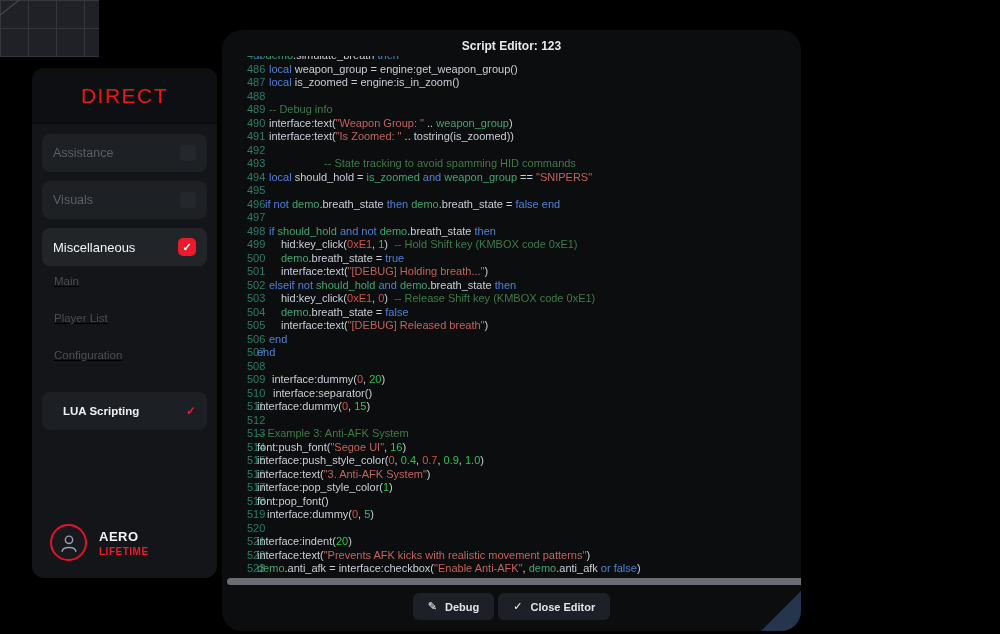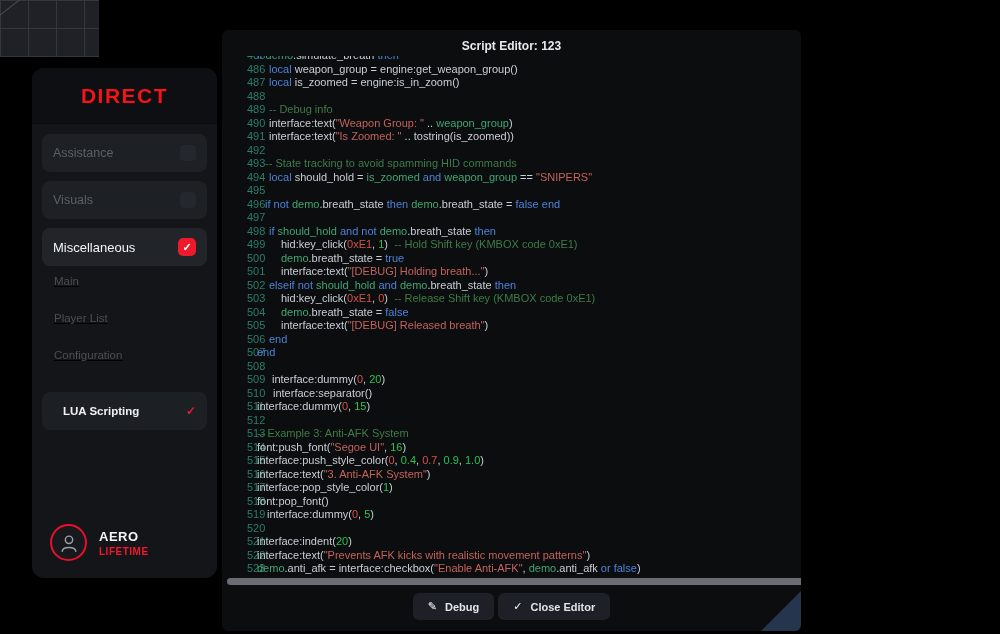--- a/index.html
+++ b/index.html
@@ -28,21 +28,21 @@
   
   .sidebar {
     position:absolute; left:32px; top:68px; width:185px; height:510px;
     background:#141519; border-radius:12px; overflow:hidden;
   }
   .sb-header {
     height:56px; background:#0e0f12; display:flex; align-items:center; justify-content:center;
     border-bottom:1px solid #0a0b0d;
   }
   .brand {
-    color:#f31414; font-size:21px; font-weight:700; letter-spacing:1.5px;
+    color:#f31414; font-size:21px; font-weight:400; letter-spacing:1.5px;
   }
   .sb-body { padding:10px; }
   .sb-row {
     height:38px; background:#1d2025; border-radius:8px; margin-bottom:9px;
     display:flex; align-items:center; justify-content:space-between; padding:0 11px;
   }
   .sb-row-label { color:#5b6068; font-size:12.5px; }
   .sb-row.active { background:#212429; }
   .sb-row.active .sb-row-label { color:#f2f4f6; font-weight:400; font-size:13px; }
   .sb-check.off {
@@ -66,21 +66,21 @@
   .avatar {
     width:37px; height:37px; border-radius:50%; border:2.5px solid #e8102a;
     background:#17191d; display:flex; align-items:center; justify-content:center; flex:none;
   }
   .user-name { color:#f2f4f6; font-size:13px; font-weight:700; letter-spacing:.5px; }
   .user-plan { color:#f5182c; font-size:10px; font-weight:700; letter-spacing:.5px; margin-top:2px; }
 
   
   .editor {
     position:absolute; left:222px; top:30px; width:579px; height:601px;
-    background:#0b0d0f; border-radius:6px; overflow:hidden;
+    background:#0b0d0f; border-radius:20px; overflow:hidden;
   }
   .ed-title {
     text-align:center; padding-top:9px; color:#e8eaee; font-size:12px; font-weight:700;
   }
   .ed-code {
     position:absolute; top:26px; left:0; right:0; bottom:56px; overflow:hidden;
   }
   .ed-lines { margin-top:-7px; }
   .line { display:flex; height:13.5px; line-height:13.5px; font-size:11px; }
   .ln { width:35px; padding-left:25px; color:#2a7f68; flex:none; }
@@ -198,21 +198,21 @@
         <div class="line">
           <span class="ln">491</span>
           <span class="code" style="padding-left: 12px;"><span class="tok-p">interface:text(</span><span class="tok-s">"Is Zoomed: "</span><span class="tok-p"> .. tostring(is_zoomed))</span></span>
         </div>
         <div class="line">
           <span class="ln">492</span>
           <span class="code" style="padding-left: 12px;"></span>
         </div>
         <div class="line">
           <span class="ln">493</span>
-          <span class="code" style="padding-left: 8px;"><span class="tok-c">-- State tracking to avoid spamming HID commands</span></span>
+          <span class="code" style="padding-left: 27px; margin-left: 40px;"><span class="tok-c">-- State tracking to avoid spamming HID commands</span></span>
         </div>
         <div class="line">
           <span class="ln">494</span>
           <span class="code" style="padding-left: 12px;"><span class="tok-k">local </span><span class="tok-p">should_hold = </span><span class="tok-v">is_zoomed </span><span class="tok-k">and </span><span class="tok-v">weapon_group </span><span class="tok-p">== </span><span class="tok-s">"SNIPERS"</span></span>
         </div>
         <div class="line">
           <span class="ln">495</span>
           <span class="code" style="padding-left: 12px;"></span>
         </div>
         <div class="line">

